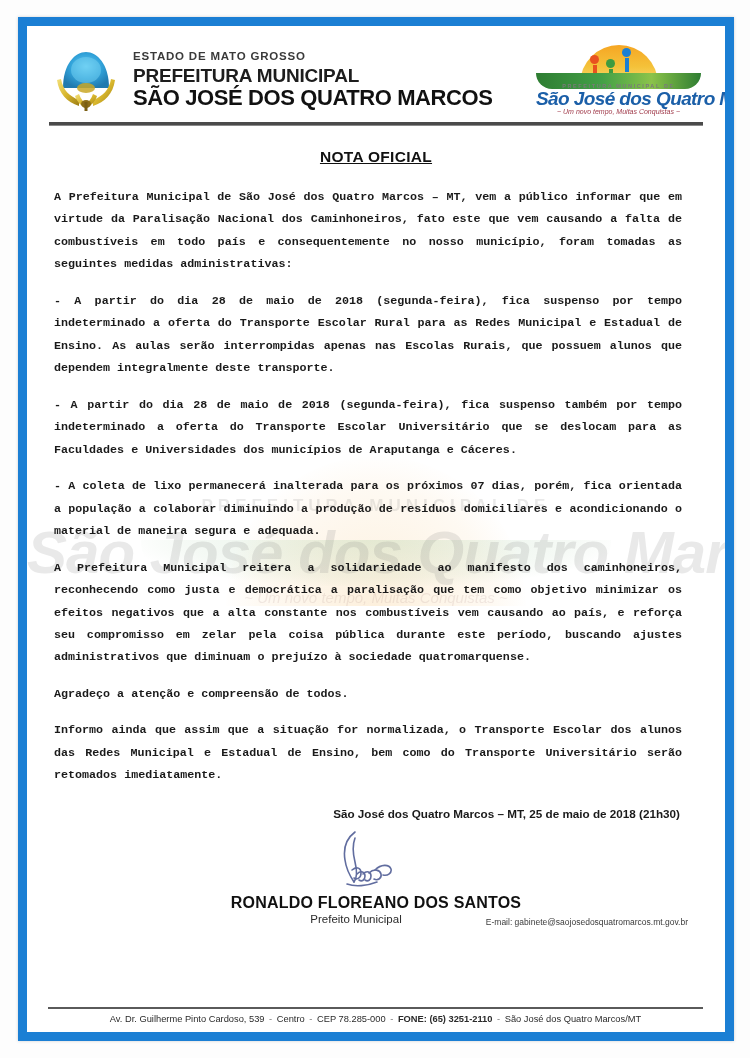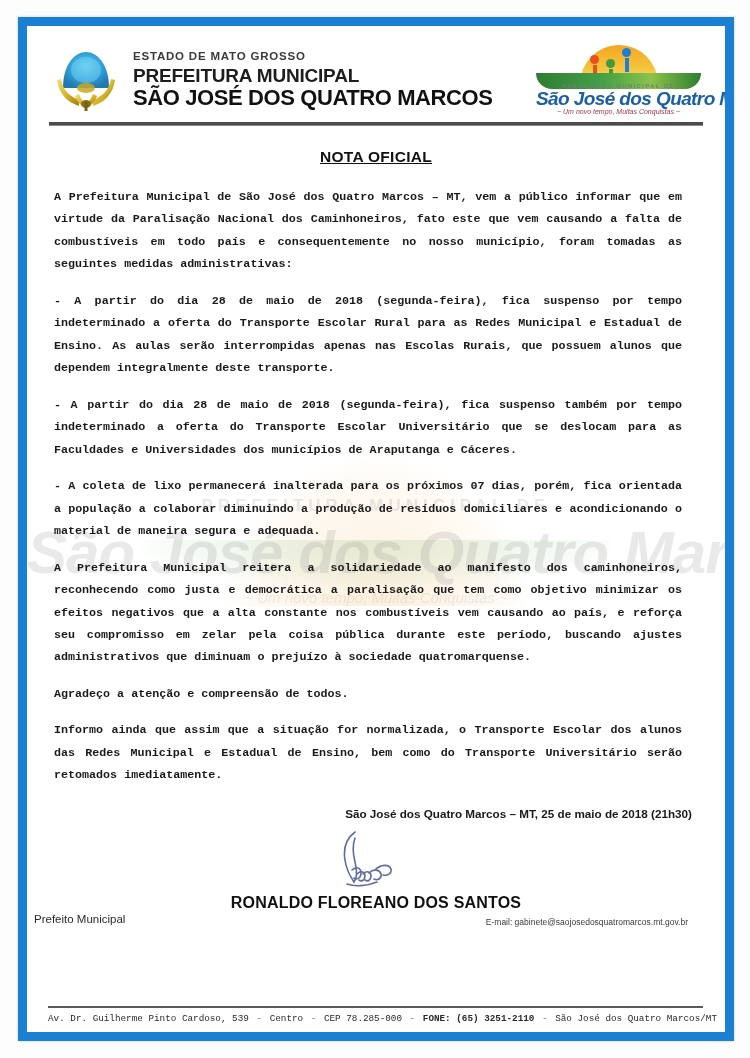--- a/index.html
+++ b/index.html
@@ -160,54 +160,54 @@
     font-size:11.7px;
     font-weight:bold;
     color:#1a1a1a;
     text-align:justify;
     line-height:1.92;
     margin:0 16px 14px 0;
     font-family:Liberation Mono, monospace;
   }
   .datum{
     font-size:11.7px;font-weight:bold;color:#1a1a1a;
-    text-align:right;margin:20px 0 0 0;padding-right:6px;
+    text-align:right;margin:20px 12px 0 0;padding-right:6px;
   }
 
   
   .sigwrap{
     position:relative;z-index:2;
     margin-top:6px;height:68px;
   }
   .sig-svg{
     position:absolute;left:50%;top:0;transform:translateX(-50%) translateX(-14px);
   }
   .sig-name{
     position:relative;z-index:2;
     text-align:center;
     font-size:16px;font-weight:bold;color:#111;
     letter-spacing:.2px;
     margin-top:0;
   }
   .sig-role{
     position:relative;z-index:2;
-    text-align:left;
+    text-align:center;
     font-size:11.5px;color:#2a2a2a;
     margin-top:1px;
     transform:translateX(-20px);
   }
   .email{
     position:absolute;right:10px;bottom:-2px;
     font-size:8.5px;color:#3a3a3a;
   }
   .sig-block{position:relative;}
 
   
   .footer{
-    position:absolute;left:21px;right:22px;bottom:8px;z-index:2;font-family:Liberation Mono, monospace;
+    position:absolute;left:21px;right:22px;bottom:8px;z-index:2;
   }
   .f-rule{height:2px;background:#5a5a5a;margin-bottom:5px;}
   .f-text{
     text-align:center;font-size:9.3px;color:#2a2a2a;
     white-space:nowrap;
   }
   .f-text b{font-weight:bold;}
   .f-sep{color:#777;padding:0 2px;}
 </style>
 </head>

